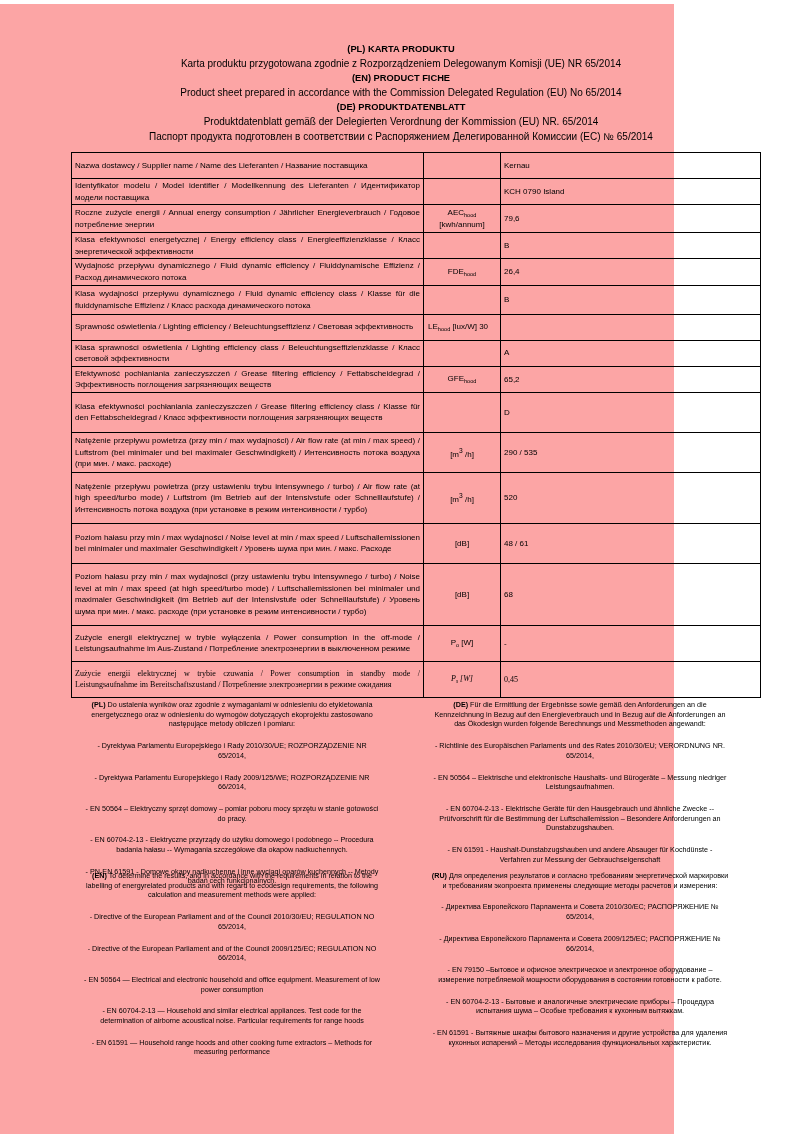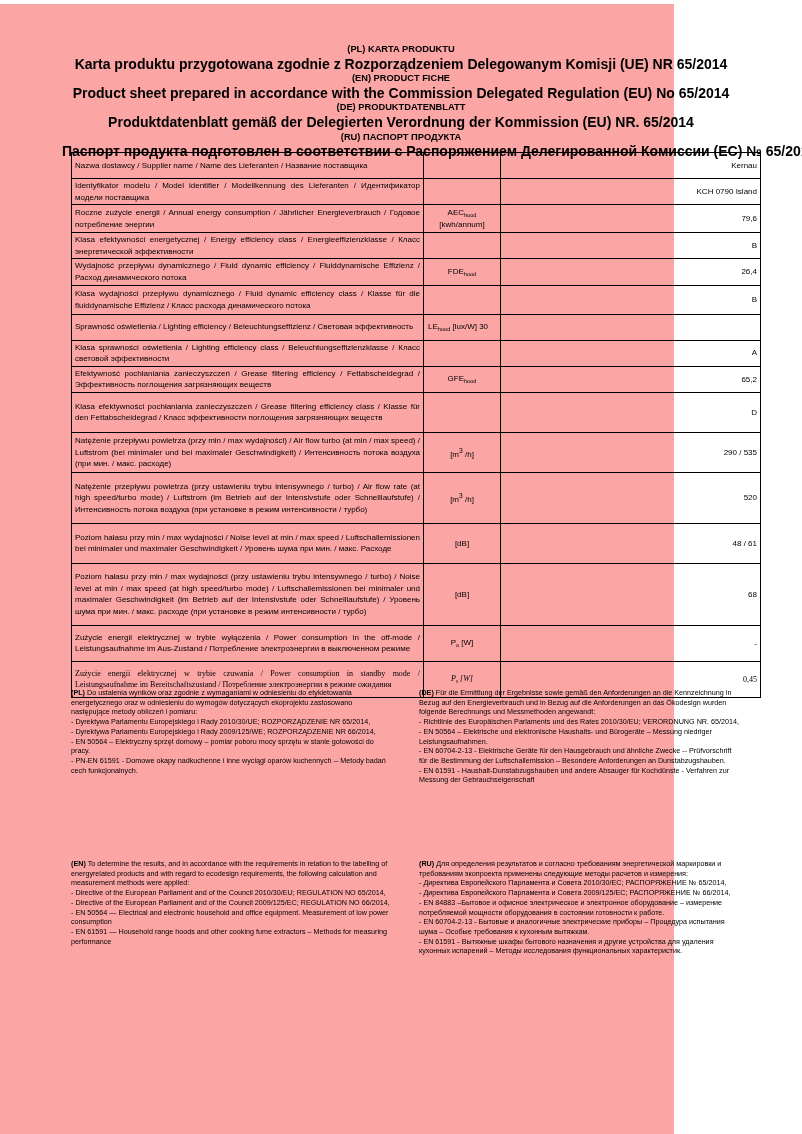--- a/index.html
+++ b/index.html
@@ -31,22 +31,22 @@
     width: 678px;
     text-align: center;
   }
   .head-bold {
     font-size: 9.3px;
     font-weight: bold;
     line-height: 14.6px;
     white-space: nowrap;
   }
   .head-reg {
-    font-size: 14px;
-    font-weight: bold;
+    font-size: 10px;
+    font-weight: normal;
     line-height: 14.6px;
     white-space: nowrap;
   }
 
   
   table.spec {
     position: absolute;
     left: 71px;
     top: 148px;
     width: 670px;
@@ -70,21 +70,21 @@
   td.lbl.jst {
     text-align: justify;
   }
   td.unit {
     width: 70px;
     text-align: center;
     border-right: 1px solid #bbbbbb;
   }
   td.val {
     width: 253px;
-    text-align: right;
+    text-align: left;
   }
   
   td.unit-wide {
     width: 70px;
     text-align: left;
     padding-left: 4px;
     border-right: 1px solid #bbbbbb;
     overflow: visible;
     white-space: nowrap;
     position: relative;
@@ -121,41 +121,41 @@
     position: absolute;
     top: 0;
     width: 322px;
     font-size: 7.2px;
     line-height: 9.7px;
     text-align: left;
   }
   .note-col.left { left: 0px; }
   .note-col.right { left: 348px; }
   .note-col p {
-    margin: 0;
+    margin: 12px;
     padding: 0;
+    text-align: center;
   }
   .note-lead { font-weight: bold; }
 
   #notes-1 { top: 684px; }
   #notes-2 { top: 855px; }
 </style>
 </head>
 <body>
 
 <div class="page">
 
   <div class="head-block">
       <div class="head-bold">(PL) KARTA PRODUKTU</div>
       <div class="head-reg">Karta produktu przygotowana zgodnie z Rozporządzeniem Delegowanym Komisji (UE) NR 65/2014</div>
       <div class="head-bold">(EN) PRODUCT FICHE</div>
       <div class="head-reg">Product sheet prepared in accordance with the Commission Delegated Regulation (EU) No 65/2014</div>
       <div class="head-bold">(DE) PRODUKTDATENBLATT</div>
       <div class="head-reg">Produktdatenblatt gemäß der Delegierten Verordnung der Kommission (EU) NR. 65/2014</div>
-      <div class="head-bold">(RU) ПАСПОРТ ПРОДУКТА</div>
       <div class="head-reg">Паспорт продукта подготовлен в соответствии с Распоряжением Делегированной Комиссии (ЕС) № 65/2014</div>
     </div>
 
   <table class="spec">
     <tbody>
         <tr style="height: 26px;">
           <td class="lbl">Nazwa dostawcy / Supplier name / Name des Lieferanten / Название поставщика</td>
           <td class="unit"></td>
           <td class="val">Kernau</td>
         </tr>
@@ -200,21 +200,21 @@
           <td class="lbl jst">Efektywność pochłaniania zanieczyszczeń / Grease filtering efficiency / Fettabscheidegrad / Эффективность поглощения загрязняющих веществ</td>
           <td class="unit">GFE<sub>hood</sub></td>
           <td class="val">65,2</td>
         </tr>
         <tr style="height: 40px;">
           <td class="lbl jst">Klasa efektywności pochłaniania zanieczyszczeń / Grease filtering efficiency class / Klasse für den Fettabscheidegrad / Класс эффективности поглощения загрязняющих веществ</td>
           <td class="unit"></td>
           <td class="val">D</td>
         </tr>
         <tr style="height: 40px;">
-          <td class="lbl jst">Natężenie przepływu powietrza (przy min / max wydajności) / Air flow turbo (at min / max speed) / Luftstrom (bei minimaler und bei maximaler Geschwindigkeit) / Интенсивность потока воздуха (при мин. / макс. расходе)</td>
+          <td class="lbl jst">Natężenie przepływu powietrza (przy min / max wydajności) / Air flow rate (at min / max speed) / Luftstrom (bei minimaler und bei maximaler Geschwindigkeit) / Интенсивность потока воздуха (при мин. / макс. расходе)</td>
           <td class="unit">[m<sup>3</sup> /h]</td>
           <td class="val">290 / 535</td>
         </tr>
         <tr style="height: 51px;">
           <td class="lbl jst">Natężenie przepływu powietrza (przy ustawieniu trybu intensywnego / turbo) / Air flow rate (at high speed/turbo mode) / Luftstrom (im Betrieb auf der Intensivstufe oder Schnelllaufstufe) / Интенсивность потока воздуха (при установке в режим интенсивности / турбо)</td>
           <td class="unit">[m<sup>3</sup> /h]</td>
           <td class="val">520</td>
         </tr>
         <tr style="height: 40px;">
           <td class="lbl jst">Poziom hałasu przy min / max wydajności / Noise level at min / max speed / Luftschallemissionen bei minimaler und maximaler Geschwindigkeit / Уровень шума при мин. / макс. Расходе</td>
@@ -238,42 +238,44 @@
         </tr>
       </tbody>
   </table>
 
   <div class="notes-row notes" id="notes-1">
     <div class="note-col left">
         <p><span class="note-lead">(PL)</span><span> Do ustalenia wyników oraz zgodnie z wymaganiami w odniesieniu do etykietowania energetycznego oraz w odniesieniu do wymogów dotyczących ekoprojektu zastosowano następujące metody obliczeń i pomiaru:</span></p>
         <p>- Dyrektywa Parlamentu Europejskiego i Rady 2010/30/UE; ROZPORZĄDZENIE NR 65/2014,</p>
         <p>- Dyrektywa Parlamentu Europejskiego i Rady 2009/125/WE; ROZPORZĄDZENIE NR 66/2014,</p>
         <p>- EN 50564 – Elektryczny sprzęt domowy – pomiar poboru mocy sprzętu w stanie gotowości do pracy.</p>
+        <p>- EN 60704-2-13 - Elektryczne przyrządy do użytku domowego i podobnego -- Procedura badania hałasu -- Wymagania szczegółowe dla okapów nadkuchennych.</p>
         <p>- PN-EN 61591 - Domowe okapy nadkuchenne i inne wyciągi oparów kuchennych -- Metody badań cech funkcjonalnych.</p>
       </div>
     <div class="note-col right">
         <p><span class="note-lead">(DE)</span><span> Für die Ermittlung der Ergebnisse sowie gemäß den Anforderungen an die Kennzeichnung in Bezug auf den Energieverbrauch und in Bezug auf die Anforderungen an das Ökodesign wurden folgende Berechnungs und Messmethoden angewandt:</span></p>
         <p>- Richtlinie des Europäischen Parlaments und des Rates 2010/30/EU; VERORDNUNG NR. 65/2014,</p>
         <p>- EN 50564 – Elektrische und elektronische Haushalts- und Bürogeräte – Messung niedriger Leistungsaufnahmen.</p>
         <p>- EN 60704-2-13 - Elektrische Geräte für den Hausgebrauch und ähnliche Zwecke -- Prüfvorschrift für die Bestimmung der Luftschallemission – Besondere Anforderungen an Dunstabzugshauben.</p>
         <p>- EN 61591 - Haushalt-Dunstabzugshauben und andere Absauger für Kochdünste - Verfahren zur Messung der Gebrauchseigenschaft</p>
       </div>
   </div>
 
   <div class="notes-row notes" id="notes-2">
     <div class="note-col left">
         <p><span class="note-lead">(EN)</span><span> To determine the results, and in accordance with the requirements in relation to the labelling of energyrelated products and with regard to ecodesign requirements, the following calculation and measurement methods were applied:</span></p>
         <p>- Directive of the European Parliament and of the Council 2010/30/EU; REGULATION NO 65/2014,</p>
         <p>- Directive of the European Parliament and of the Council 2009/125/EC; REGULATION NO 66/2014,</p>
         <p>- EN 50564 — Electrical and electronic household and office equipment. Measurement of low power consumption</p>
+        <p>- EN 60704-2-13 — Household and similar electrical appliances. Test code for the determination of airborne acoustical noise. Particular requirements for range hoods</p>
         <p>- EN 61591 — Household range hoods and other cooking fume extractors – Methods for measuring performance</p>
       </div>
     <div class="note-col right">
         <p><span class="note-lead">(RU)</span><span> Для определения результатов и согласно требованиям энергетической маркировки и требованиям экопроекта применены следующие методы расчетов и измерения:</span></p>
         <p>- Директива Европейского Парламента и Совета 2010/30/ЕС; РАСПОРЯЖЕНИЕ № 65/2014,</p>
         <p>- Директива Европейского Парламента и Совета 2009/125/ЕС; РАСПОРЯЖЕНИЕ № 66/2014,</p>
-        <p>- EN 84883 –Бытовое и офисное электрическое и электронное оборудование – измерение потребляемой мощности оборудования в состоянии готовности к работе.</p>
+        <p>- EN 79150 –Бытовое и офисное электрическое и электронное оборудование – измерение потребляемой мощности оборудования в состоянии готовности к работе.</p>
         <p>- EN 60704-2-13 - Бытовые и аналогичные электрические приборы – Процедура испытания шума – Особые требования к кухонным вытяжкам.</p>
         <p>- EN 61591 - Вытяжные шкафы бытового назначения и другие устройства для удаления кухонных испарений – Методы исследования функциональных характеристик.</p>
       </div>
   </div>
 
 </div>
 
 </body></html>

